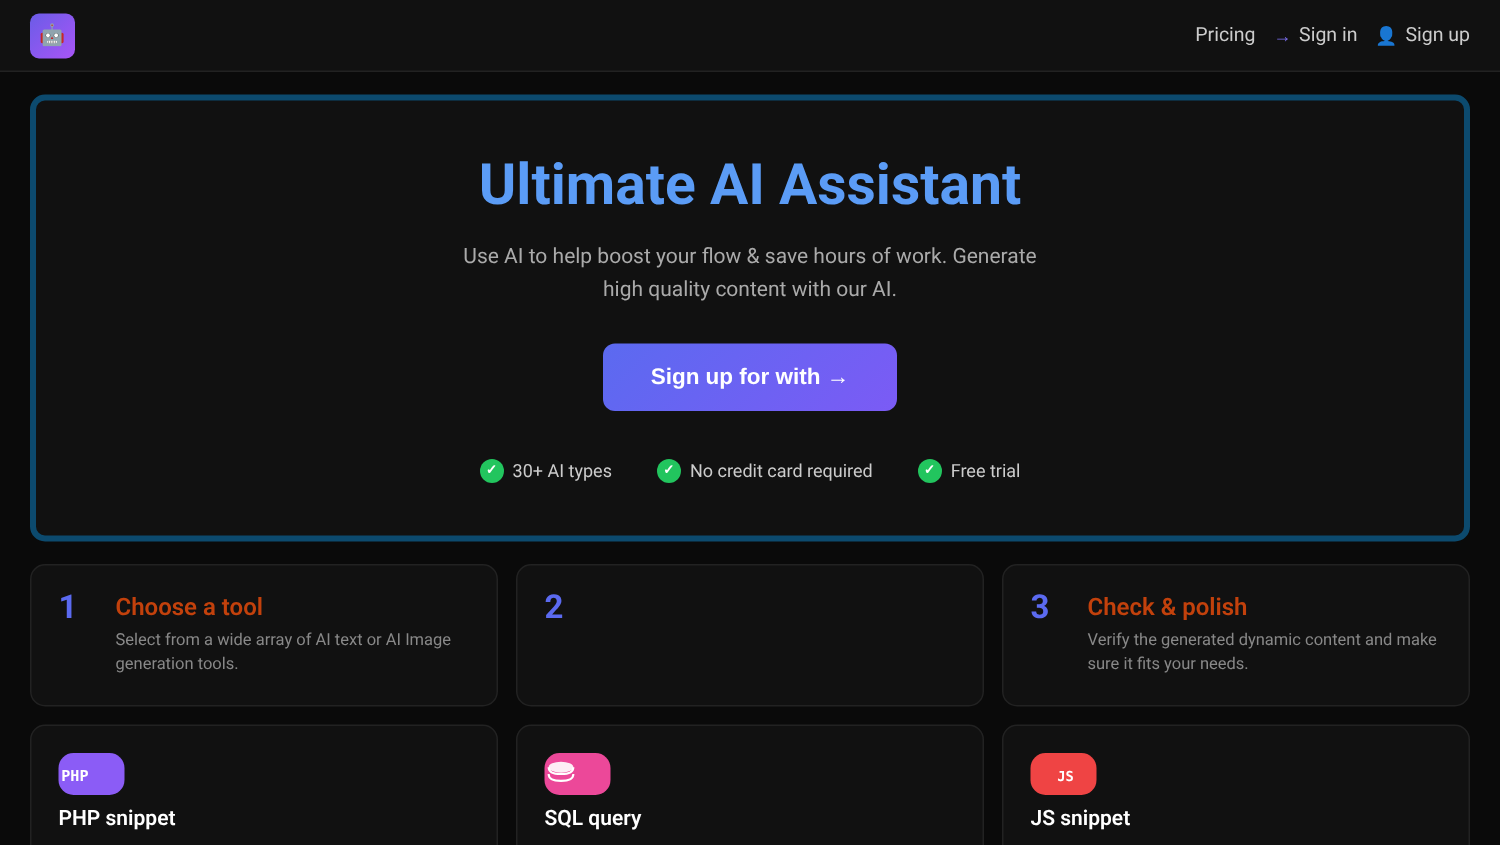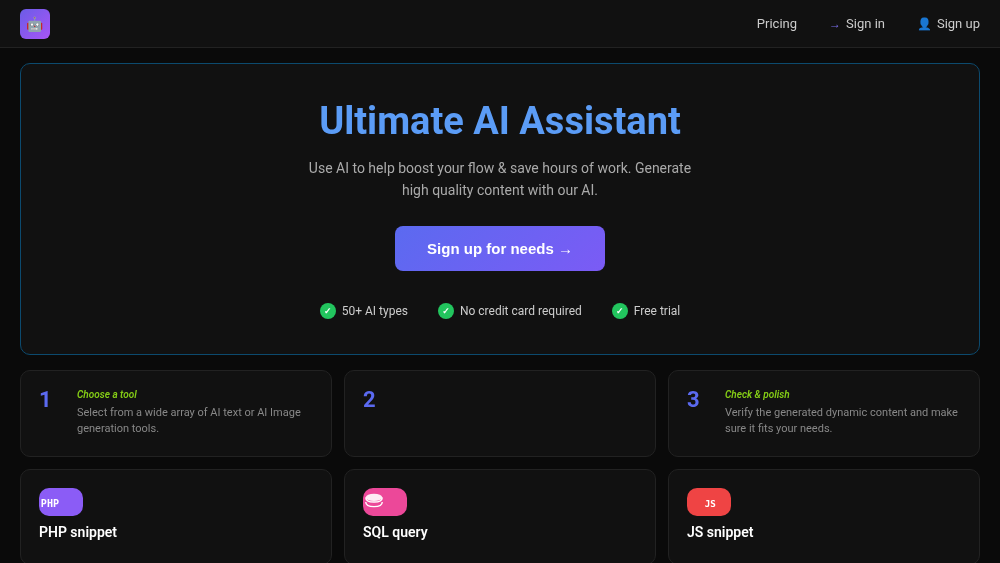--- a/index.html
+++ b/index.html
@@ -33,21 +33,21 @@
       background: linear-gradient(135deg, #6b5ce7, #a855f7);
       border-radius: 6px;
       display: flex;
       align-items: center;
       justify-content: center;
       font-size: 14px;
     }
     .navbar-right {
       display: flex;
       align-items: center;
-      gap: 32px;
+      gap: 12px;
     }
     .nav-link {
       color: #cccccc;
       font-size: 13px;
       cursor: pointer;
       text-decoration: none;
     }
     .nav-sign-in, .nav-sign-up {
       display: flex;
       align-items: center;
@@ -64,21 +64,21 @@
     
     .main {
       padding: 0 20px;
       overflow-y: auto;
       height: calc(563px - 48px);
     }
 
     
     .hero-section {
       background: #111111;
-      border: 1px solid #0c4a6e;
+      border: 4px solid #0c4a6e;
       border-radius: 10px;
       margin: 15px 0;
       padding: 35px 20px;
       text-align: center;
     }
     .hero-title {
       font-size: 38px;
       font-weight: 700;
       color: #5b9cf6;
       margin-bottom: 14px;
@@ -146,25 +146,24 @@
       gap: 14px;
     }
     .step-number {
       font-size: 22px;
       font-weight: 700;
       color: #5b6af0;
       min-width: 24px;
       line-height: 1;
     }
     .step-content h3 {
-      font-size: 10px;
+      font-size: 16px;
       font-weight: 600;
-      color: #84cc16;
+      color: #c2410c;
       margin-bottom: 5px;
-      font-style: italic;
     }
     .step-content p {
       font-size: 11px;
       color: #888888;
       line-height: 1.5;
     }
 
     
     .tools-section {
       display: flex;
@@ -223,25 +222,25 @@
       <span>Sign up</span>
     </div>
   </div>
 </nav>
 
 <div class="main">
 
   <div class="hero-section">
     <h1 class="hero-title">Ultimate AI Assistant</h1>
     <p class="hero-subtitle">Use AI to help boost your flow &amp; save hours of work. Generate high quality content with our AI.</p>
-    <button class="hero-cta">Sign up for needs →</button>
+    <button class="hero-cta">Sign up for with →</button>
     <div class="hero-badges">
       <div class="badge">
         <div class="badge-check">✓</div>
-        <span>50+ AI types</span>
+        <span>30+ AI types</span>
       </div>
       <div class="badge">
         <div class="badge-check">✓</div>
         <span>No credit card required</span>
       </div>
       <div class="badge">
         <div class="badge-check">✓</div>
         <span>Free trial</span>
       </div>
     </div>

